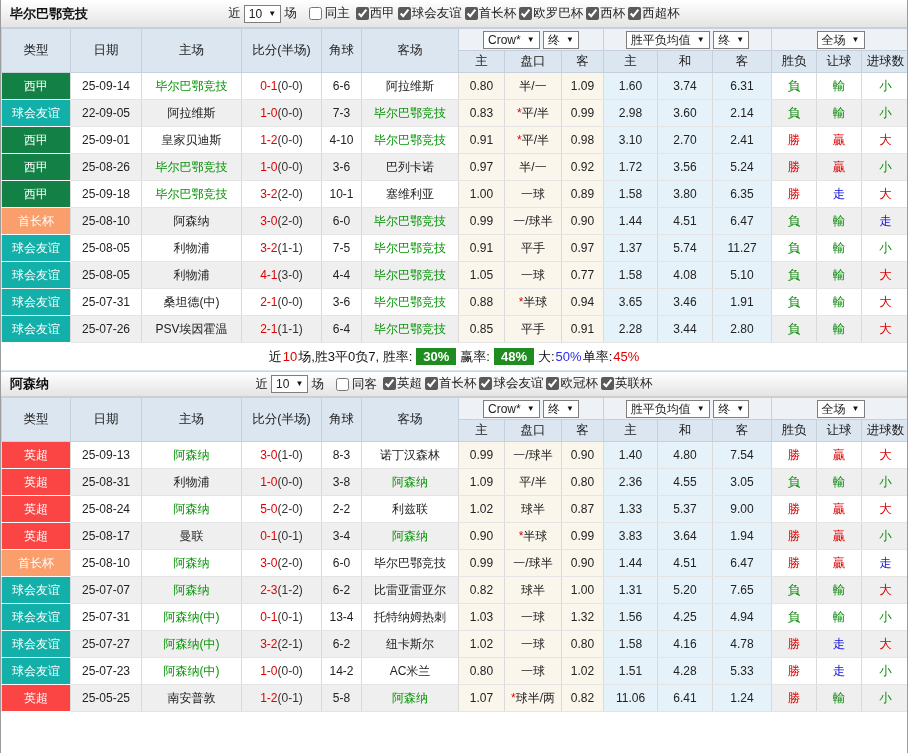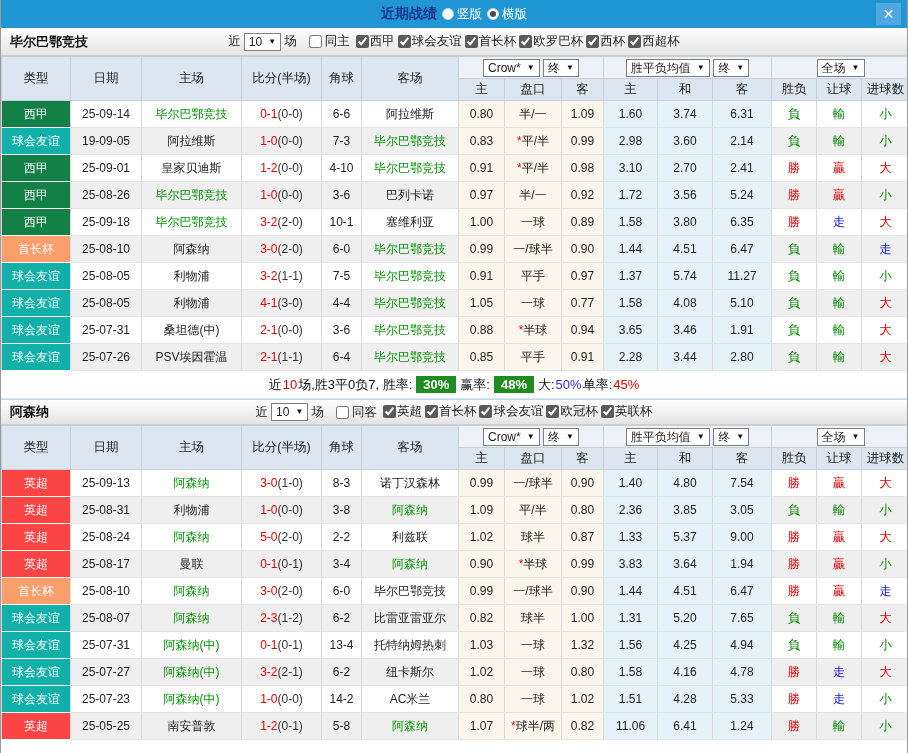--- a/index.html
+++ b/index.html
@@ -61,36 +61,20 @@
     font-size:13px; color:#111; gap:1px; border-bottom:1px solid #d7e6f2; }
   .summary .badge { color:#fff; padding:1px 7px; margin:0 3px; font-weight:bold; }
 
   .section2 .team-bar { border-top:1px solid #bcd9ec; height:26px; }
 </style>
 </head>
 <body>
 
 <div class="window">
 
-  <div class="titlebar">
-    <div class="title-group">
-      <span class="title">近期战绩</span>
-      <span class="radio">
-        <span class="radio-circle"></span>
-        <span>竖版</span>
-      </span>
-      <span class="radio">
-        <span class="radio-circle selected"></span>
-        <span>横版</span>
-      </span>
-    </div>
-    <div class="close-btn">
-      <span>✕</span>
-    </div>
-  </div>
 
   <div class="section section1">
     <div class="team-bar">
       <span class="team-name">毕尔巴鄂竞技</span>
       <span class="filter-group">
         <span>近</span>
         <span class="dd">
             <span>10</span>
             <span class="caret">▼</span>
           </span>
@@ -198,21 +182,21 @@
             <td class="c-odd bg-cream">1.09</td>
             <td class="c-odd bg-blue">1.60</td>
             <td class="c-odd bg-blue">3.74</td>
             <td class="c-odd bg-blue">6.31</td>
             <td class="c-res" style="color: rgb(10, 138, 10);">負</td>
             <td class="c-res" style="color: rgb(10, 138, 10);">輸</td>
             <td class="c-res" style="color: rgb(10, 138, 10);">小</td>
           </tr>
           <tr class="alt">
             <td class="c-type" style="background: rgb(18, 176, 169);">球会友谊</td>
-            <td class="c-date">19-09-05</td>
+            <td class="c-date">22-09-05</td>
             <td class="c-team">阿拉维斯</td>
             <td class="c-score"><span style="color: rgb(225, 0, 0);">1-0</span><span class="half">(0-0)</span></td>
             <td class="c-corner">7-3</td>
             <td class="c-team" style="color: rgb(7, 148, 7);">毕尔巴鄂竞技</td>
             <td class="c-odd bg-cream">0.83</td>
             <td class="c-odd bg-cream"><span style="color: rgb(225, 0, 0);">*</span>平/半</td>
             <td class="c-odd bg-cream">0.99</td>
             <td class="c-odd bg-blue">2.98</td>
             <td class="c-odd bg-blue">3.60</td>
             <td class="c-odd bg-blue">2.14</td>
@@ -491,21 +475,21 @@
             <td class="c-type" style="background: rgb(250, 69, 68);">英超</td>
             <td class="c-date">25-08-31</td>
             <td class="c-team">利物浦</td>
             <td class="c-score"><span style="color: rgb(225, 0, 0);">1-0</span><span class="half">(0-0)</span></td>
             <td class="c-corner">3-8</td>
             <td class="c-team" style="color: rgb(7, 148, 7);">阿森纳</td>
             <td class="c-odd bg-cream">1.09</td>
             <td class="c-odd bg-cream">平/半</td>
             <td class="c-odd bg-cream">0.80</td>
             <td class="c-odd bg-blue">2.36</td>
-            <td class="c-odd bg-blue">3.85</td>
+            <td class="c-odd bg-blue">4.55</td>
             <td class="c-odd bg-blue">3.05</td>
             <td class="c-res" style="color: rgb(10, 138, 10);">負</td>
             <td class="c-res" style="color: rgb(10, 138, 10);">輸</td>
             <td class="c-res" style="color: rgb(10, 138, 10);">小</td>
           </tr>
           <tr>
             <td class="c-type" style="background: rgb(250, 69, 68);">英超</td>
             <td class="c-date">25-08-24</td>
             <td class="c-team" style="color: rgb(7, 148, 7);">阿森纳</td>
             <td class="c-score"><span style="color: rgb(225, 0, 0);">5-0</span><span class="half">(2-0)</span></td>
@@ -550,21 +534,21 @@
             <td class="c-odd bg-cream">0.90</td>
             <td class="c-odd bg-blue">1.44</td>
             <td class="c-odd bg-blue">4.51</td>
             <td class="c-odd bg-blue">6.47</td>
             <td class="c-res" style="color: rgb(225, 0, 0);">勝</td>
             <td class="c-res" style="color: rgb(225, 0, 0);">贏</td>
             <td class="c-res" style="color: rgb(20, 20, 214);">走</td>
           </tr>
           <tr class="alt">
             <td class="c-type" style="background: rgb(18, 176, 169);">球会友谊</td>
-            <td class="c-date">25-08-07</td>
+            <td class="c-date">25-07-07</td>
             <td class="c-team" style="color: rgb(7, 148, 7);">阿森纳</td>
             <td class="c-score"><span style="color: rgb(225, 0, 0);">2-3</span><span class="half">(1-2)</span></td>
             <td class="c-corner">6-2</td>
             <td class="c-team">比雷亚雷亚尔</td>
             <td class="c-odd bg-cream">0.82</td>
             <td class="c-odd bg-cream">球半</td>
             <td class="c-odd bg-cream">1.00</td>
             <td class="c-odd bg-blue">1.31</td>
             <td class="c-odd bg-blue">5.20</td>
             <td class="c-odd bg-blue">7.65</td>

